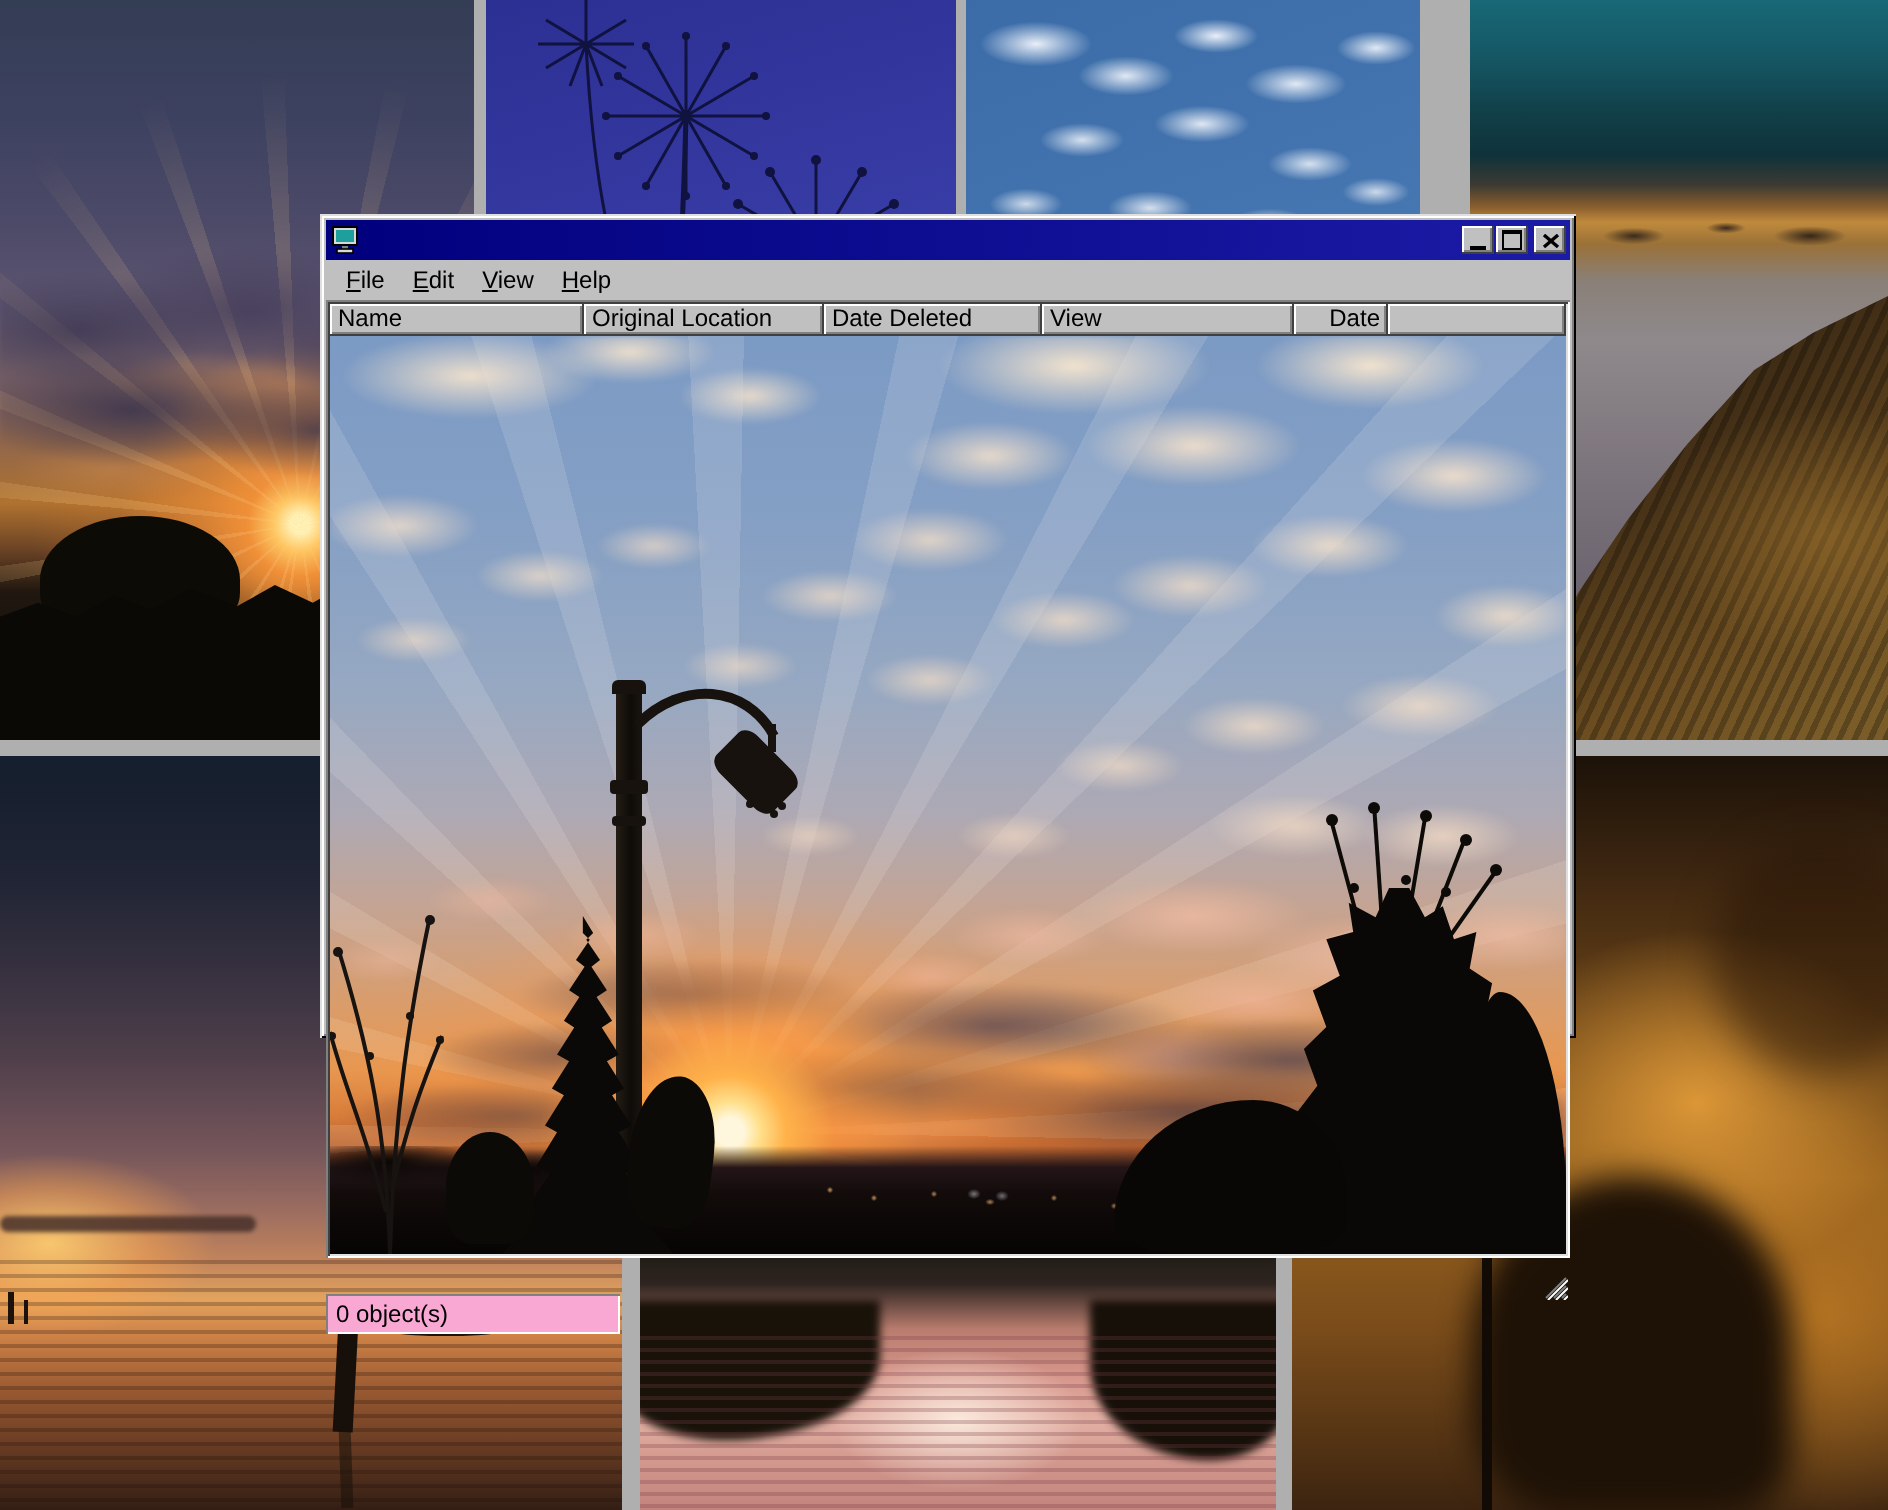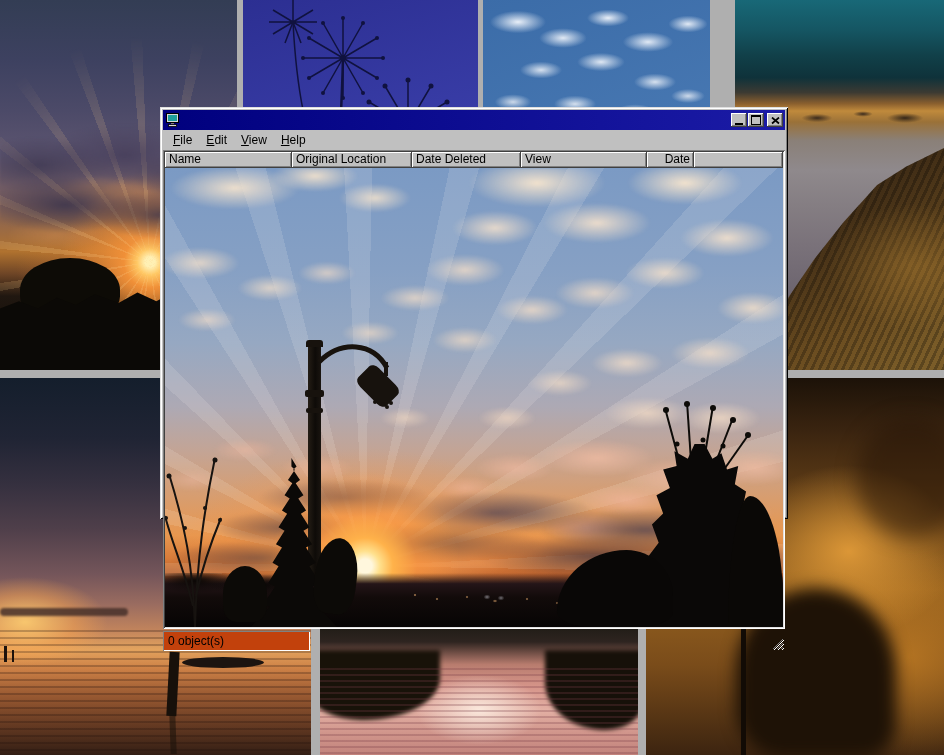--- a/index.html
+++ b/index.html
@@ -234,22 +234,22 @@
   #wisp{position:absolute;left:-4px;top:278px;width:64px;height:181px;}
   #rtree-main{position:absolute;left:478px;top:276px;width:112px;height:183px;background:#0a0807;
     clip-path:polygon(55% 0,62% 8%,70% 5%,75% 14%,85% 12%,82% 22%,92% 26%,88% 38%,96% 46%,90% 56%,100% 70%,100% 100%,0 100%,2% 80%,10% 72%,4% 62%,14% 54%,8% 44%,18% 38%,12% 28%,24% 24%,18% 14%,30% 12%,28% 4%,40% 8%,46% 0);}
   #rtree-spikes{position:absolute;left:488px;top:228px;width:104px;height:94px;}
   #rbush{position:absolute;left:392px;top:382px;width:116px;height:77px;background:#090706;border-radius:60% 40% 30% 30%/80% 60% 20% 20%;}
   #redge{position:absolute;left:563px;top:328px;width:55px;height:131px;background:#0a0806;border-radius:40% 60% 0 0/100% 80% 0 0;}
 
   
   .statusbar{margin-top:2px;height:20px;display:flex;position:relative;}
   .spanel{box-sizing:border-box;height:20px;line-height:18px;font-size:12px;color:#000;
-    padding:1px 5px;background:#c2410c;
-    box-shadow:inset 1px 1px 0 #808080,inset -1px -1px 0 #fff;white-space:nowrap;overflow:hidden;}
+    padding:1px 5px;background:#f9a8d4;
+    box-shadow:inset 1px 1px 0 #808080,inset -1px -1px 0 #fff;white-space:nowrap;overflow:hidden;margin-top:16px;}
   .sp1{width:147px;margin-right:3px;}
   .sp2{flex:1;}
   .grip{position:absolute;right:1px;bottom:1px;width:13px;height:13px;cursor:nwse-resize;}
 </style>
 </head>
 <body>
 
 <div class="desktop">
 
   <div id="tileA" class="tile">

